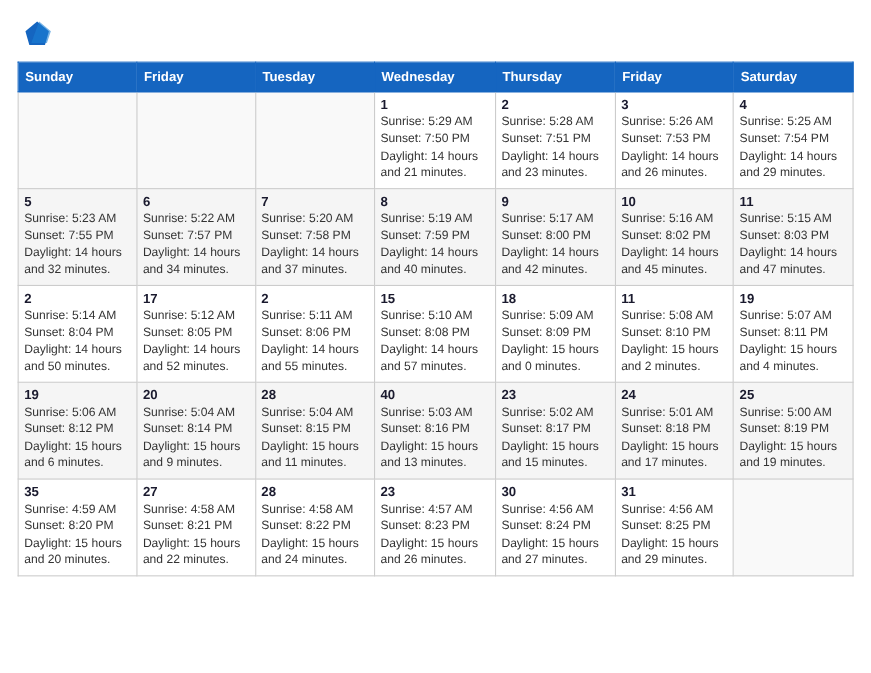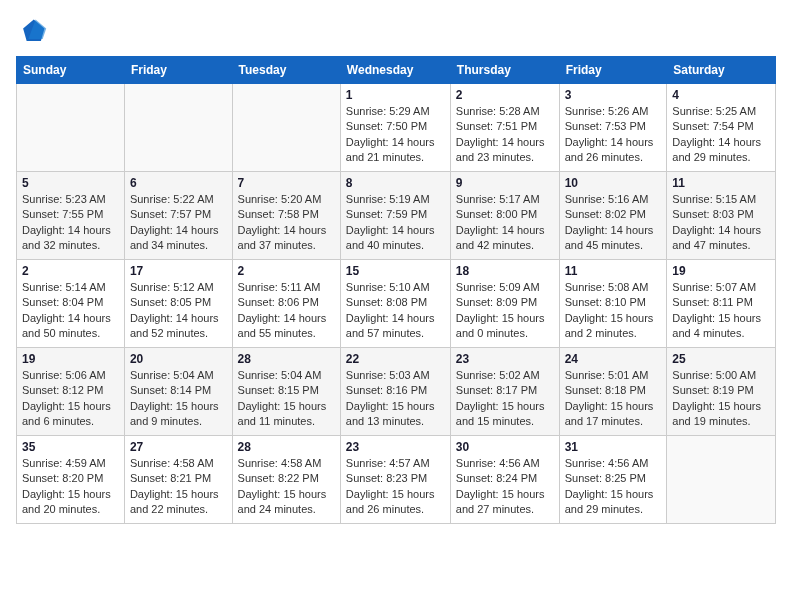--- a/index.html
+++ b/index.html
@@ -199,21 +199,21 @@
         </td>
         <td>
           <div class="day-num">20</div>
           <div class="day-info">Sunrise: 5:04 AM<br>Sunset: 8:14 PM<br>Daylight: 15 hours and 9 minutes.</div>
         </td>
         <td>
           <div class="day-num">28</div>
           <div class="day-info">Sunrise: 5:04 AM<br>Sunset: 8:15 PM<br>Daylight: 15 hours and 11 minutes.</div>
         </td>
         <td>
-          <div class="day-num">22</div>
+          <div class="day-num">40</div>
           <div class="day-info">Sunrise: 5:03 AM<br>Sunset: 8:16 PM<br>Daylight: 15 hours and 13 minutes.</div>
         </td>
         <td>
           <div class="day-num">23</div>
           <div class="day-info">Sunrise: 5:02 AM<br>Sunset: 8:17 PM<br>Daylight: 15 hours and 15 minutes.</div>
         </td>
         <td>
           <div class="day-num">24</div>
           <div class="day-info">Sunrise: 5:01 AM<br>Sunset: 8:18 PM<br>Daylight: 15 hours and 17 minutes.</div>
         </td>

